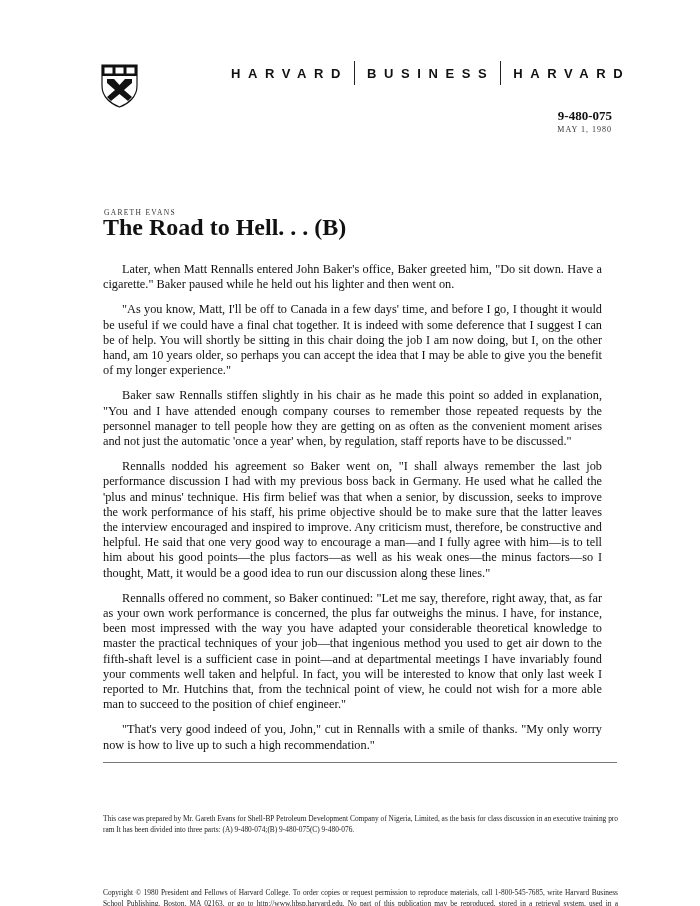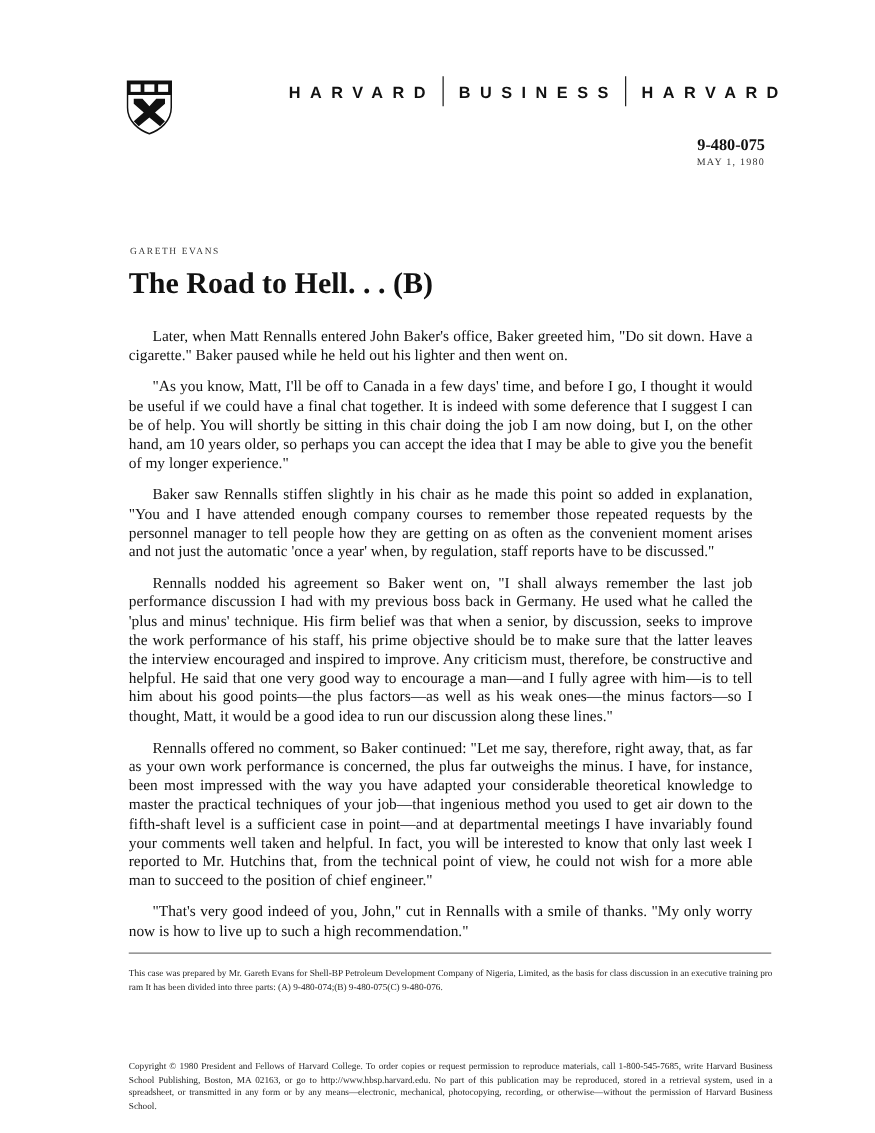--- a/index.html
+++ b/index.html
@@ -10,33 +10,33 @@
 
   .masthead { position: absolute; left: 231px; top: 62px; height: 22px; display: flex; align-items: center;
     font-family: "Liberation Sans", sans-serif; font-weight: bold; font-size: 13px; letter-spacing: 7.6px; color: #111; }
   .masthead .sep { display: inline-block; width: 1px; height: 24px; background: #222; margin: 0 12px 0 6px; }
 
   .docnum { position: absolute; right: 84px; top: 108px; font-family: Liberation Serif, serif;
     font-weight: bold; font-size: 13px; color: #111; text-align: right; }
   .docdate { position: absolute; right: 84px; top: 125px; font-family: "Liberation Serif", serif;
     font-size: 8px; letter-spacing: 1px; color: #333; text-align: center; }
 
-  .author { position: absolute; left: 104px; top: 196px; font-family: "Liberation Serif", serif;
+  .author { position: absolute; left: 104px; top: 208px; font-family: "Liberation Serif", serif;
     font-size: 7.5px; letter-spacing: 1.3px; color: #333; }
   .title { position: absolute; left: 103px; top: 214px; font-family: "Liberation Serif", serif;
     font-weight: bold; font-size: 24px; color: #111; margin: 0; text-align: right; }
 
   .body { position: absolute; left: 103px; top: 262px; width: 515px; font-family: "Liberation Serif", serif;
     font-size: 12.3px; line-height: 15.2px; color: #111; }
   .body p { margin: 0 16px 10px 0; text-indent: 19px; text-align: justify; }
 
   .rule { position: absolute; left: 103px; top: 762px; width: 514px; height: 1px; background: #777; }
 
   .foot { position: absolute; left: 103px; width: 515px; font-family: "Liberation Serif", serif;
-    font-size: 7.4px; line-height: 10.6px; color: #222; text-align: justify; }
+    font-size: 7.4px; line-height: 10.6px; color: #222; text-align: justify; margin-top: 40px; }
   .foot1 { top: 774px; }
   .foot2 { top: 848px; }
 </style>
 </head>
 <body>
 
 <div class="page">
 
   <svg class="shield" viewBox="0 0 37 44">
     <path d="M1 1 H36 V22 C36 33 27 40 18.5 43 C10 40 1 33 1 22 Z" fill="#fff" stroke="#111" stroke-width="1.2"></path>

